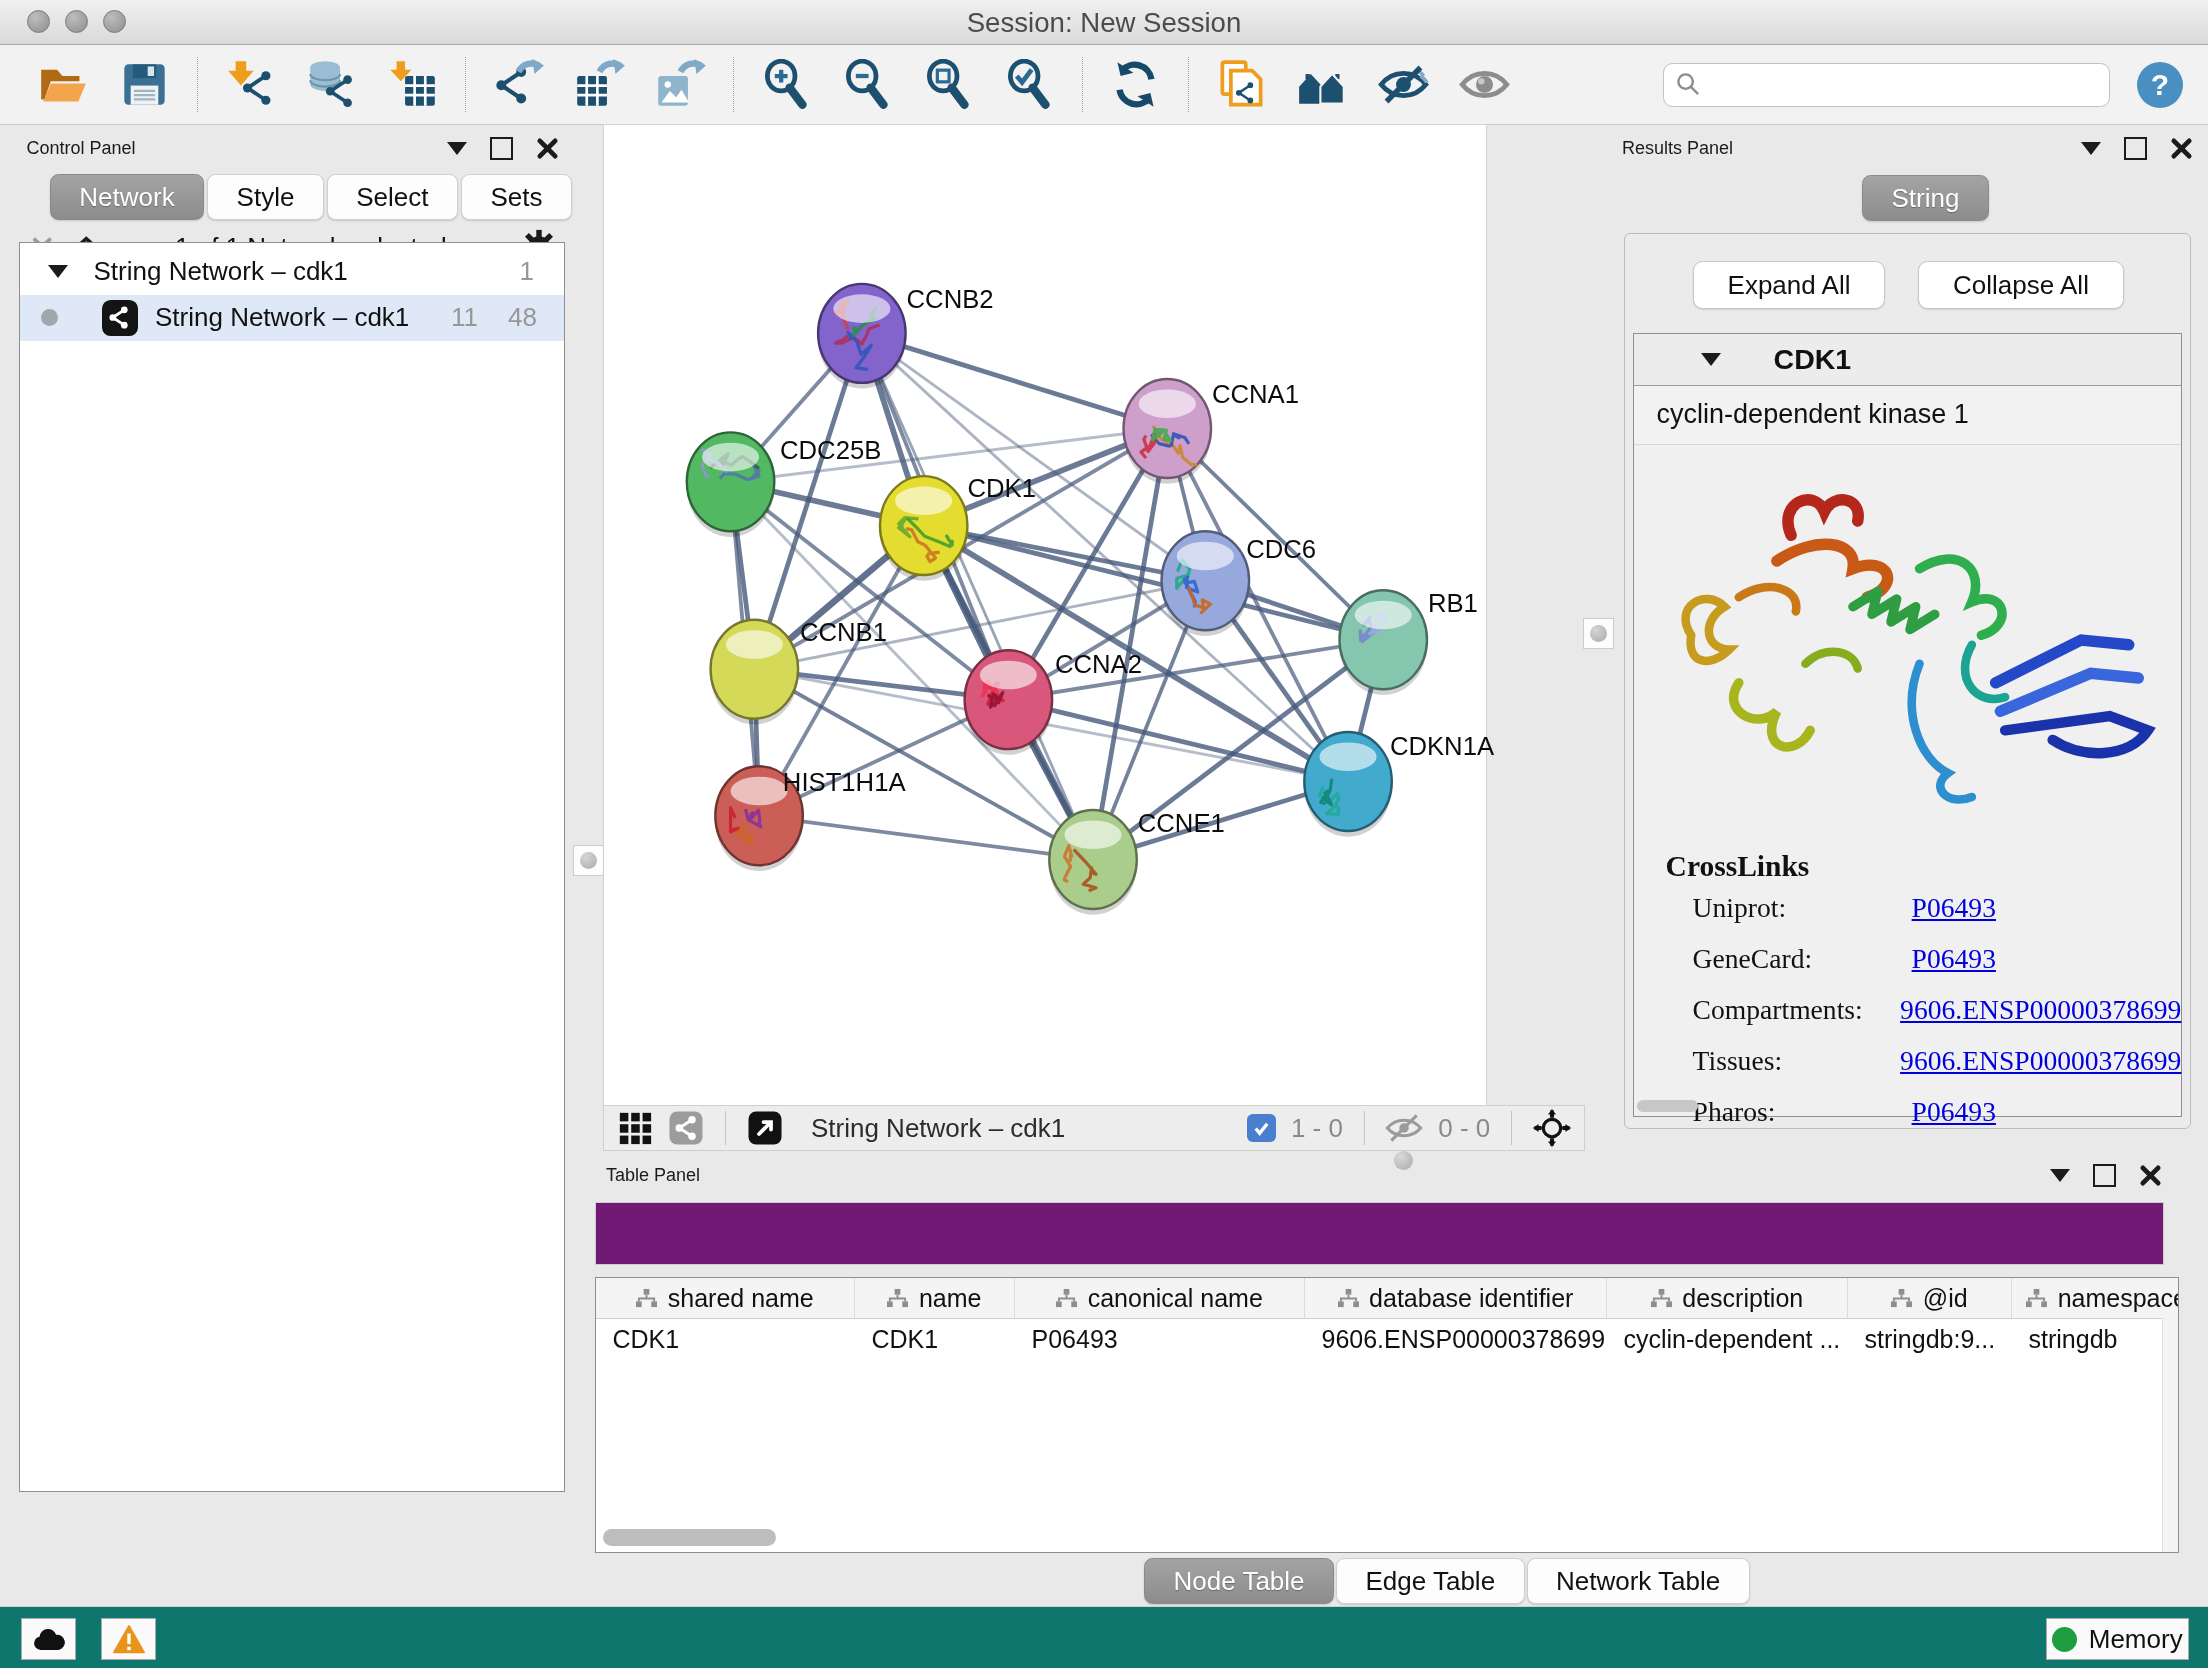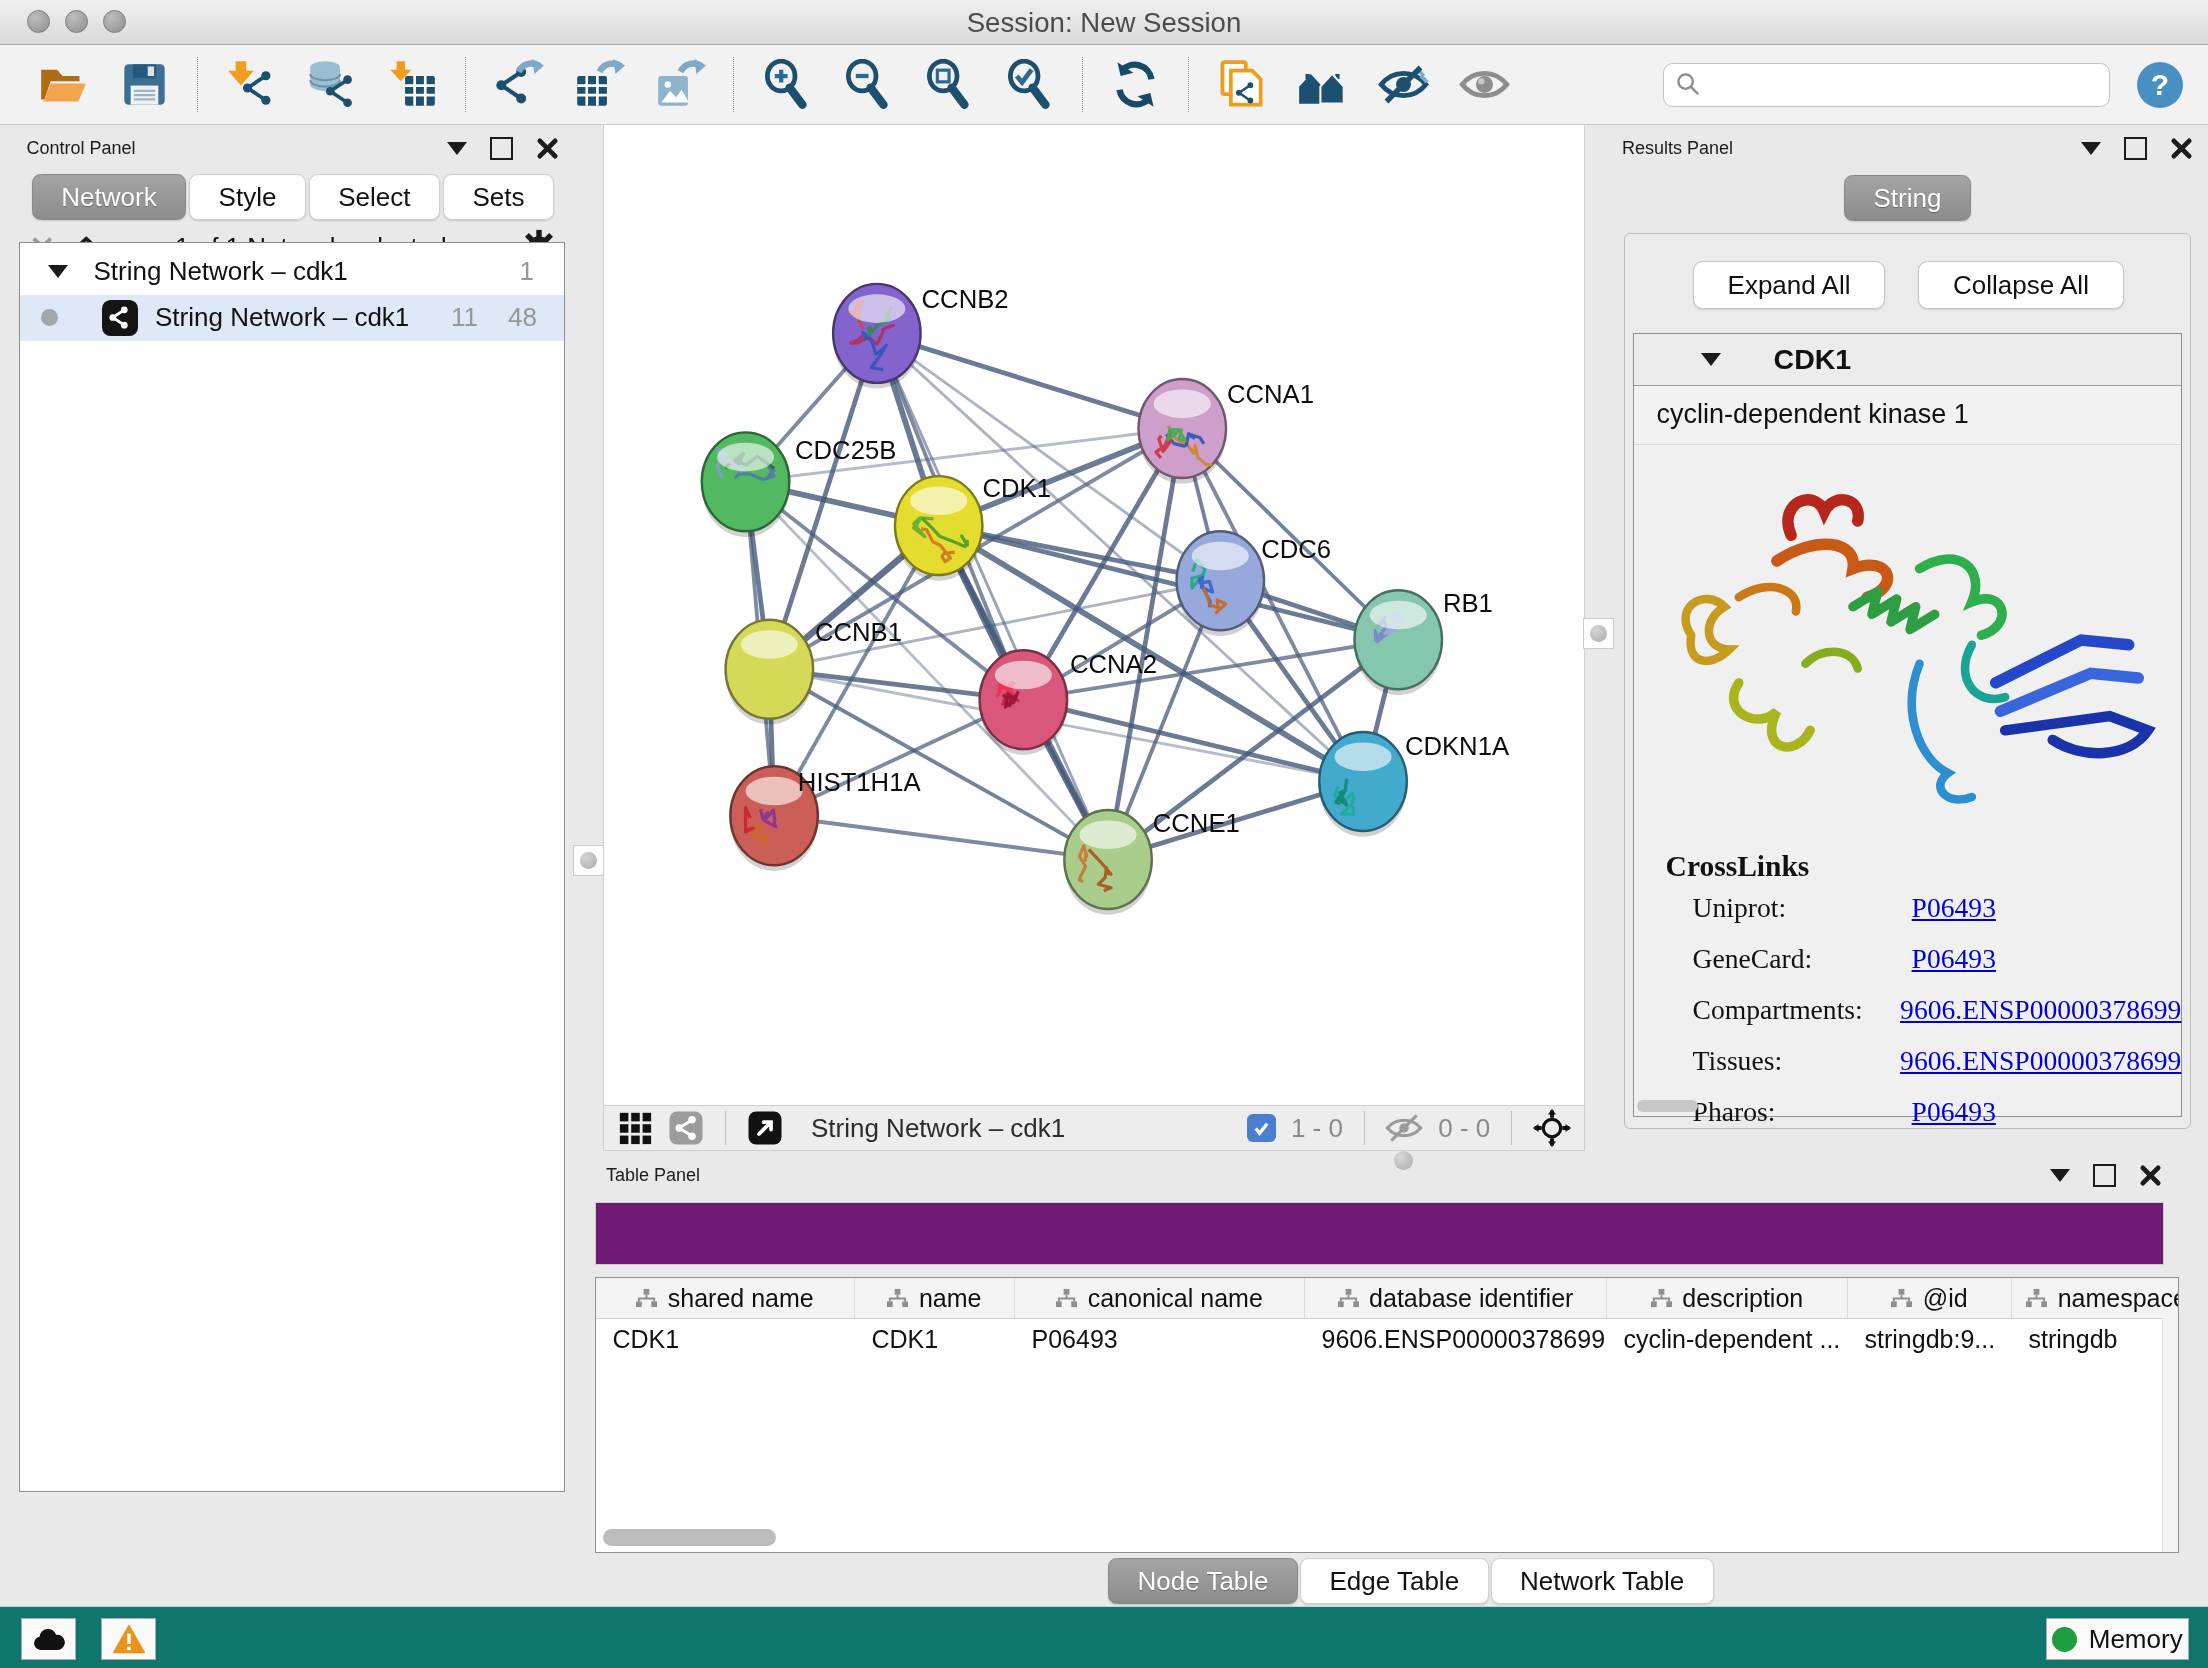--- a/index.html
+++ b/index.html
@@ -25,32 +25,32 @@
     font-size:30px;display:flex;align-items:center;justify-content:center;margin-left:27px;flex:0 0 auto;}
   
   .panel-header{height:44px;display:flex;align-items:center;padding:0 15px;font-size:18px;color:#1b1b1b;}
   .panel-controls{margin-left:auto;display:flex;align-items:center;gap:23px;}
   .tri-down{width:0;height:0;border-left:10.5px solid transparent;border-right:10.5px solid transparent;border-top:13.3px solid #1b1b1b;}
   .float-sq{width:19px;height:19px;border:2.9px solid #1b1b1b;}
   .x-icon svg{display:block;}
   .seg-tabs{display:flex;justify-content:center;gap:2.9px;}
   .seg-tab{height:44px;padding:0 28.5px;font-size:26px;display:flex;align-items:center;background:#fdfdfd;
     border:1px solid #cfcfcf;color:#111;border-radius:8.6px;box-shadow:0 1px 1.9px rgba(0,0,0,.15);}
-  .seg-tab.selected{background:linear-gradient(#a4a4a4,#8c8c8c);color:#fff;border-color:#898989;text-shadow:0 1px 1px rgba(0,0,0,.3);}
+  .seg-tab.selected{background:linear-gradient(#a4a4a4,#8c8c8c);color:#fff;border-color:#898989;text-shadow:0 1px 1px rgba(0,0,0,.3);margin-left:36px;}
   
   .control-panel{position:absolute;left:11.4px;top:126px;width:563px;height:1427px;}
   .cp-sub{position:absolute;top:99px;left:0;right:0;height:44px;display:flex;align-items:center;padding:0 17px;font-size:26px;}
   .cp-sub .label{flex:1;text-align:center;}
   .tree-box{position:absolute;top:116px;left:7.6px;right:9.5px;height:1248px;border:1.9px solid #8f8f8f;background:#fff;}
   .tree-row{height:46px;display:flex;align-items:center;font-size:26px;position:relative;}
   .tree-row .count{color:#979797;}
   .tree-row.selected{background:#dfe8f7;}
   .badge{width:36px;height:36px;border-radius:8.6px;background:#141414;display:flex;align-items:center;justify-content:center;}
   
-  .canvas{position:absolute;left:603px;top:124px;width:982px;height:982px;background:#fff;border:1px solid #d2d2d2;box-sizing:border-box;padding-left:15px;}
+  .canvas{position:absolute;left:603px;top:124px;width:884px;height:982px;background:#fff;border:1px solid #d2d2d2;box-sizing:border-box;}
   .view-toolbar{position:absolute;left:603px;top:1105px;width:982px;height:46px;background:#ededed;
     border:1px solid #cfcfcf;display:flex;align-items:center;padding:0 13.3px;box-sizing:border-box;gap:15px;font-size:26px;color:#8a8a8a;}
   .vt-sep{width:0;border-left:1px solid #c4c4c4;height:34px;margin:0 5.7px;}
   .vt-title{color:#2c2c2c;margin-left:13.3px;}
   .checkbox{width:28.5px;height:28.5px;border-radius:5.7px;background:#4a7fd0;display:flex;align-items:center;justify-content:center;}
   .splitter-dot{position:absolute;width:28.5px;height:28.5px;background:#fdfdfd;border:1px solid #cccccc;
     display:flex;align-items:center;justify-content:center;}
   .splitter-dot i{display:block;width:17px;height:17px;border-radius:50%;background:radial-gradient(circle at 35% 30%,#d6d6d6,#a9a9a9);}
   .h-dot{position:absolute;width:19px;height:19px;border-radius:50%;background:radial-gradient(circle at 35% 30%,#d9d9d9,#aaa);}
   

